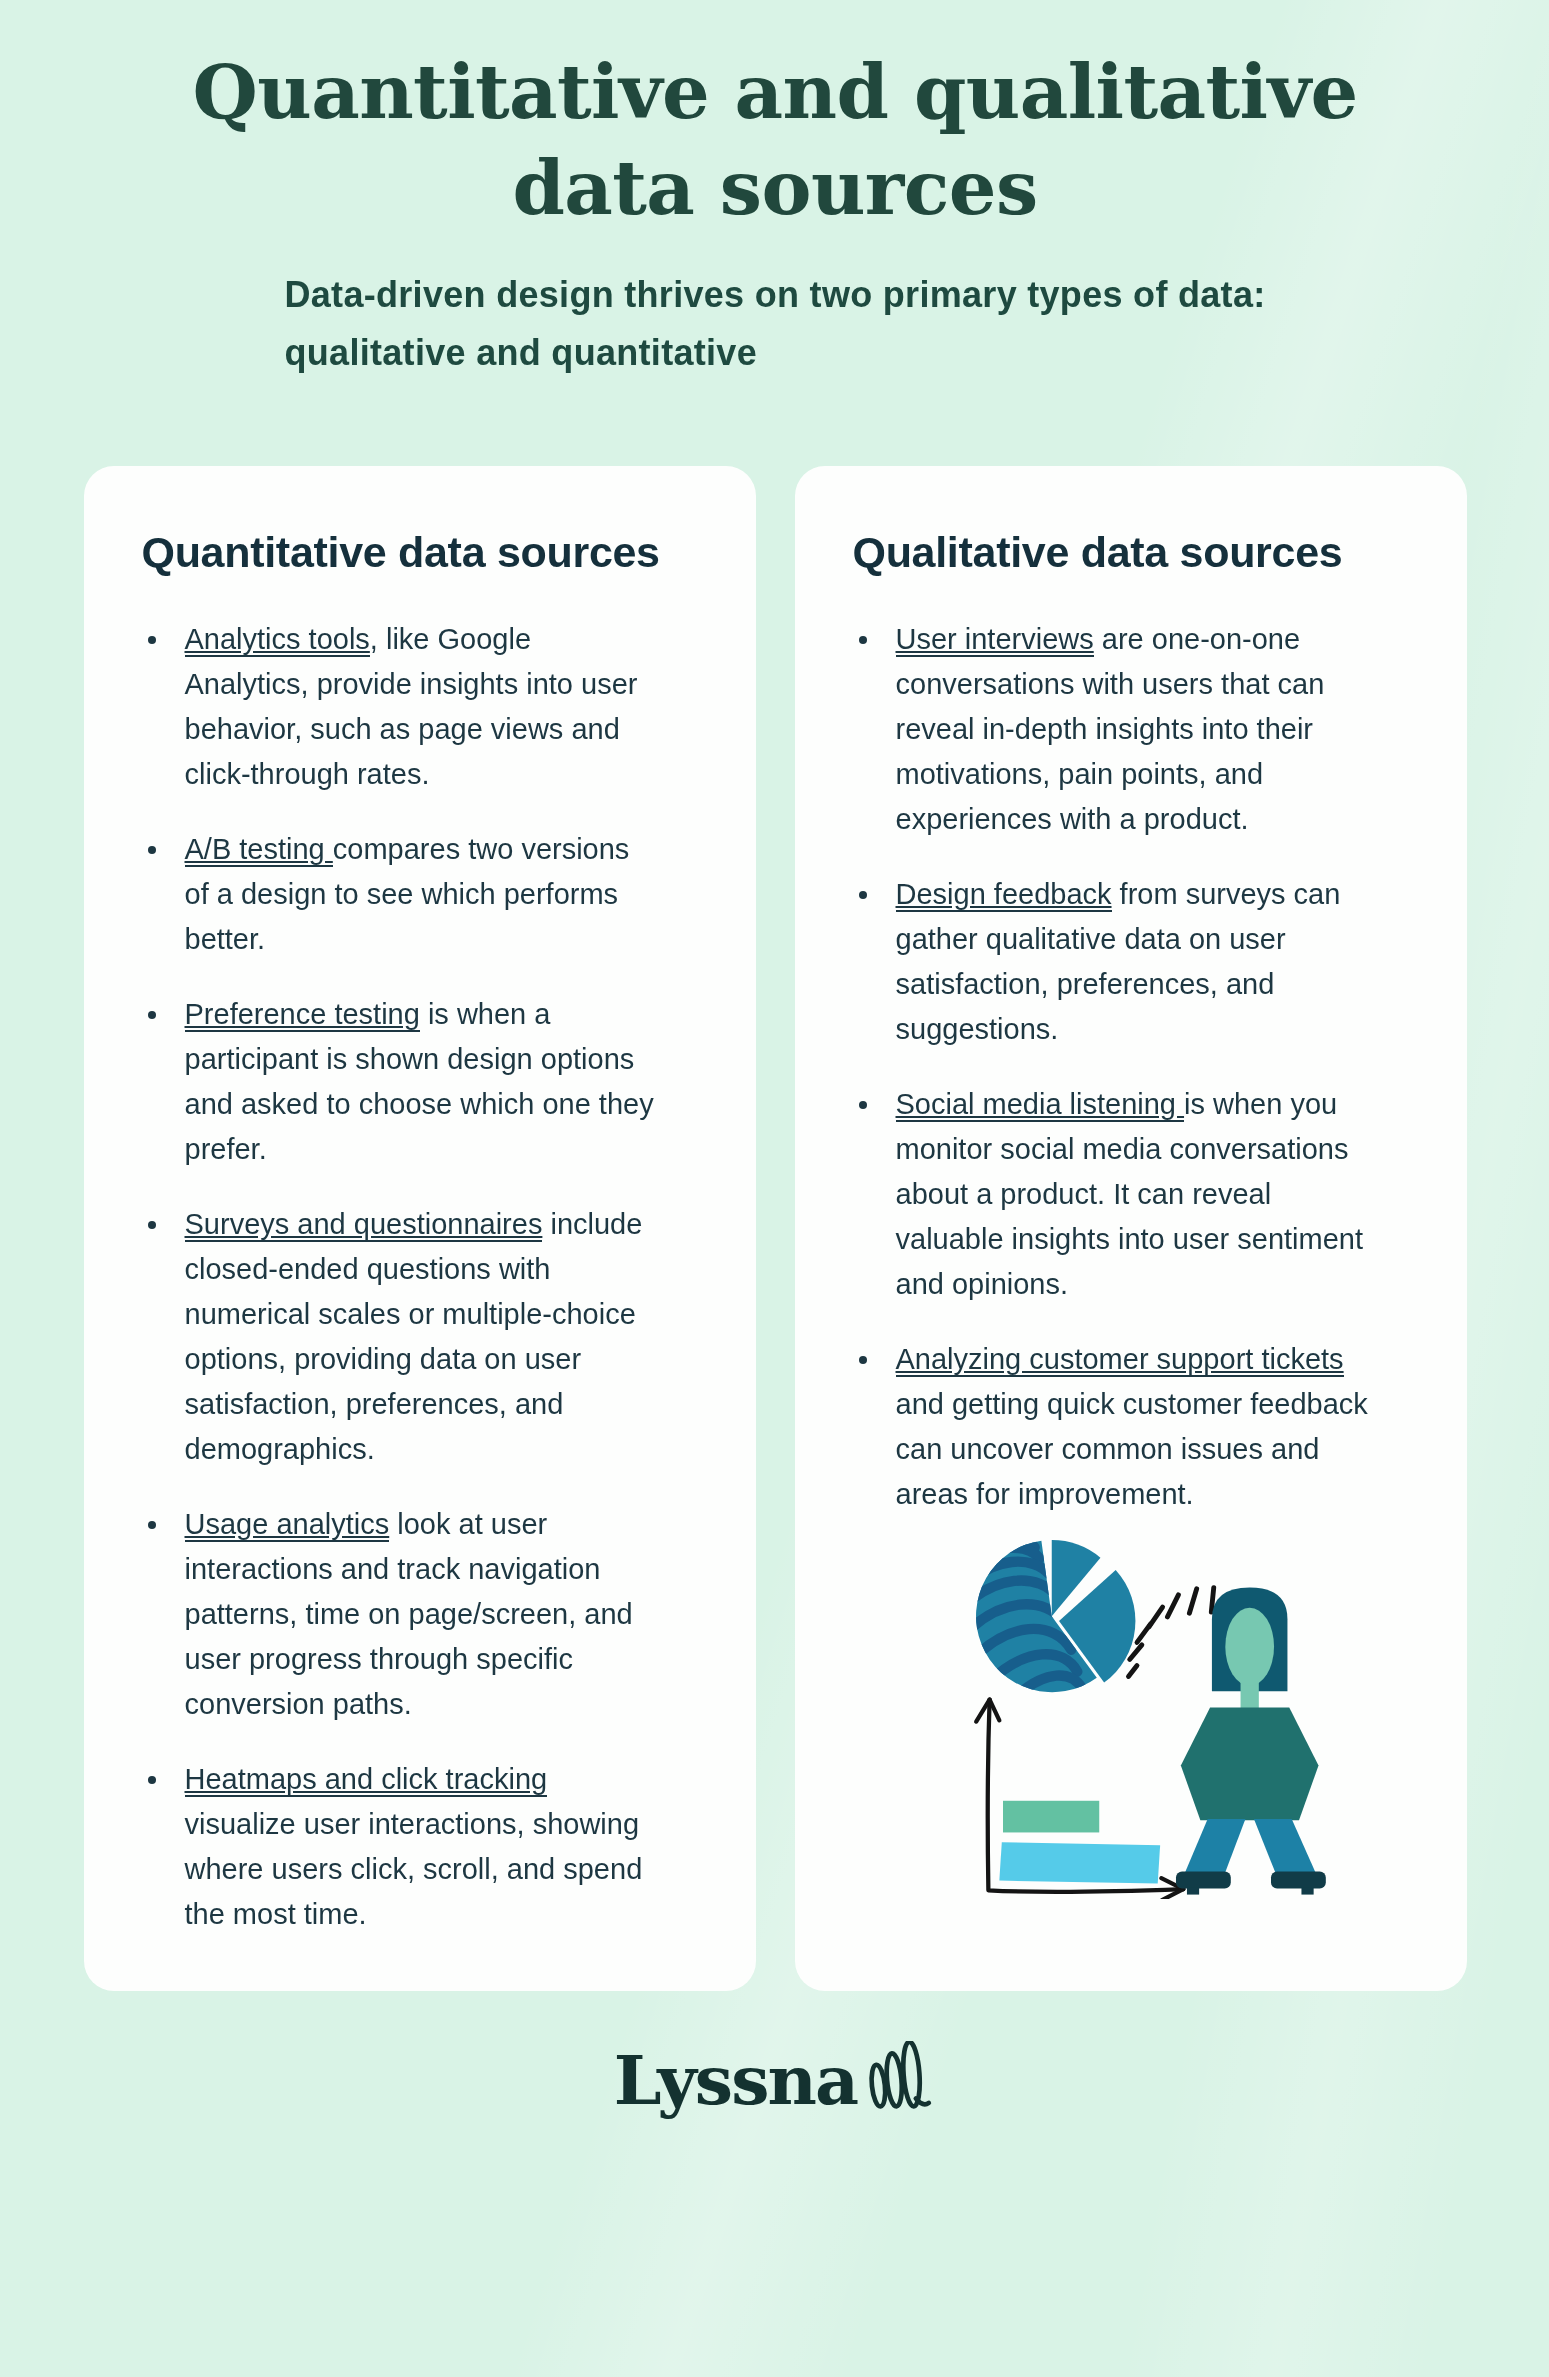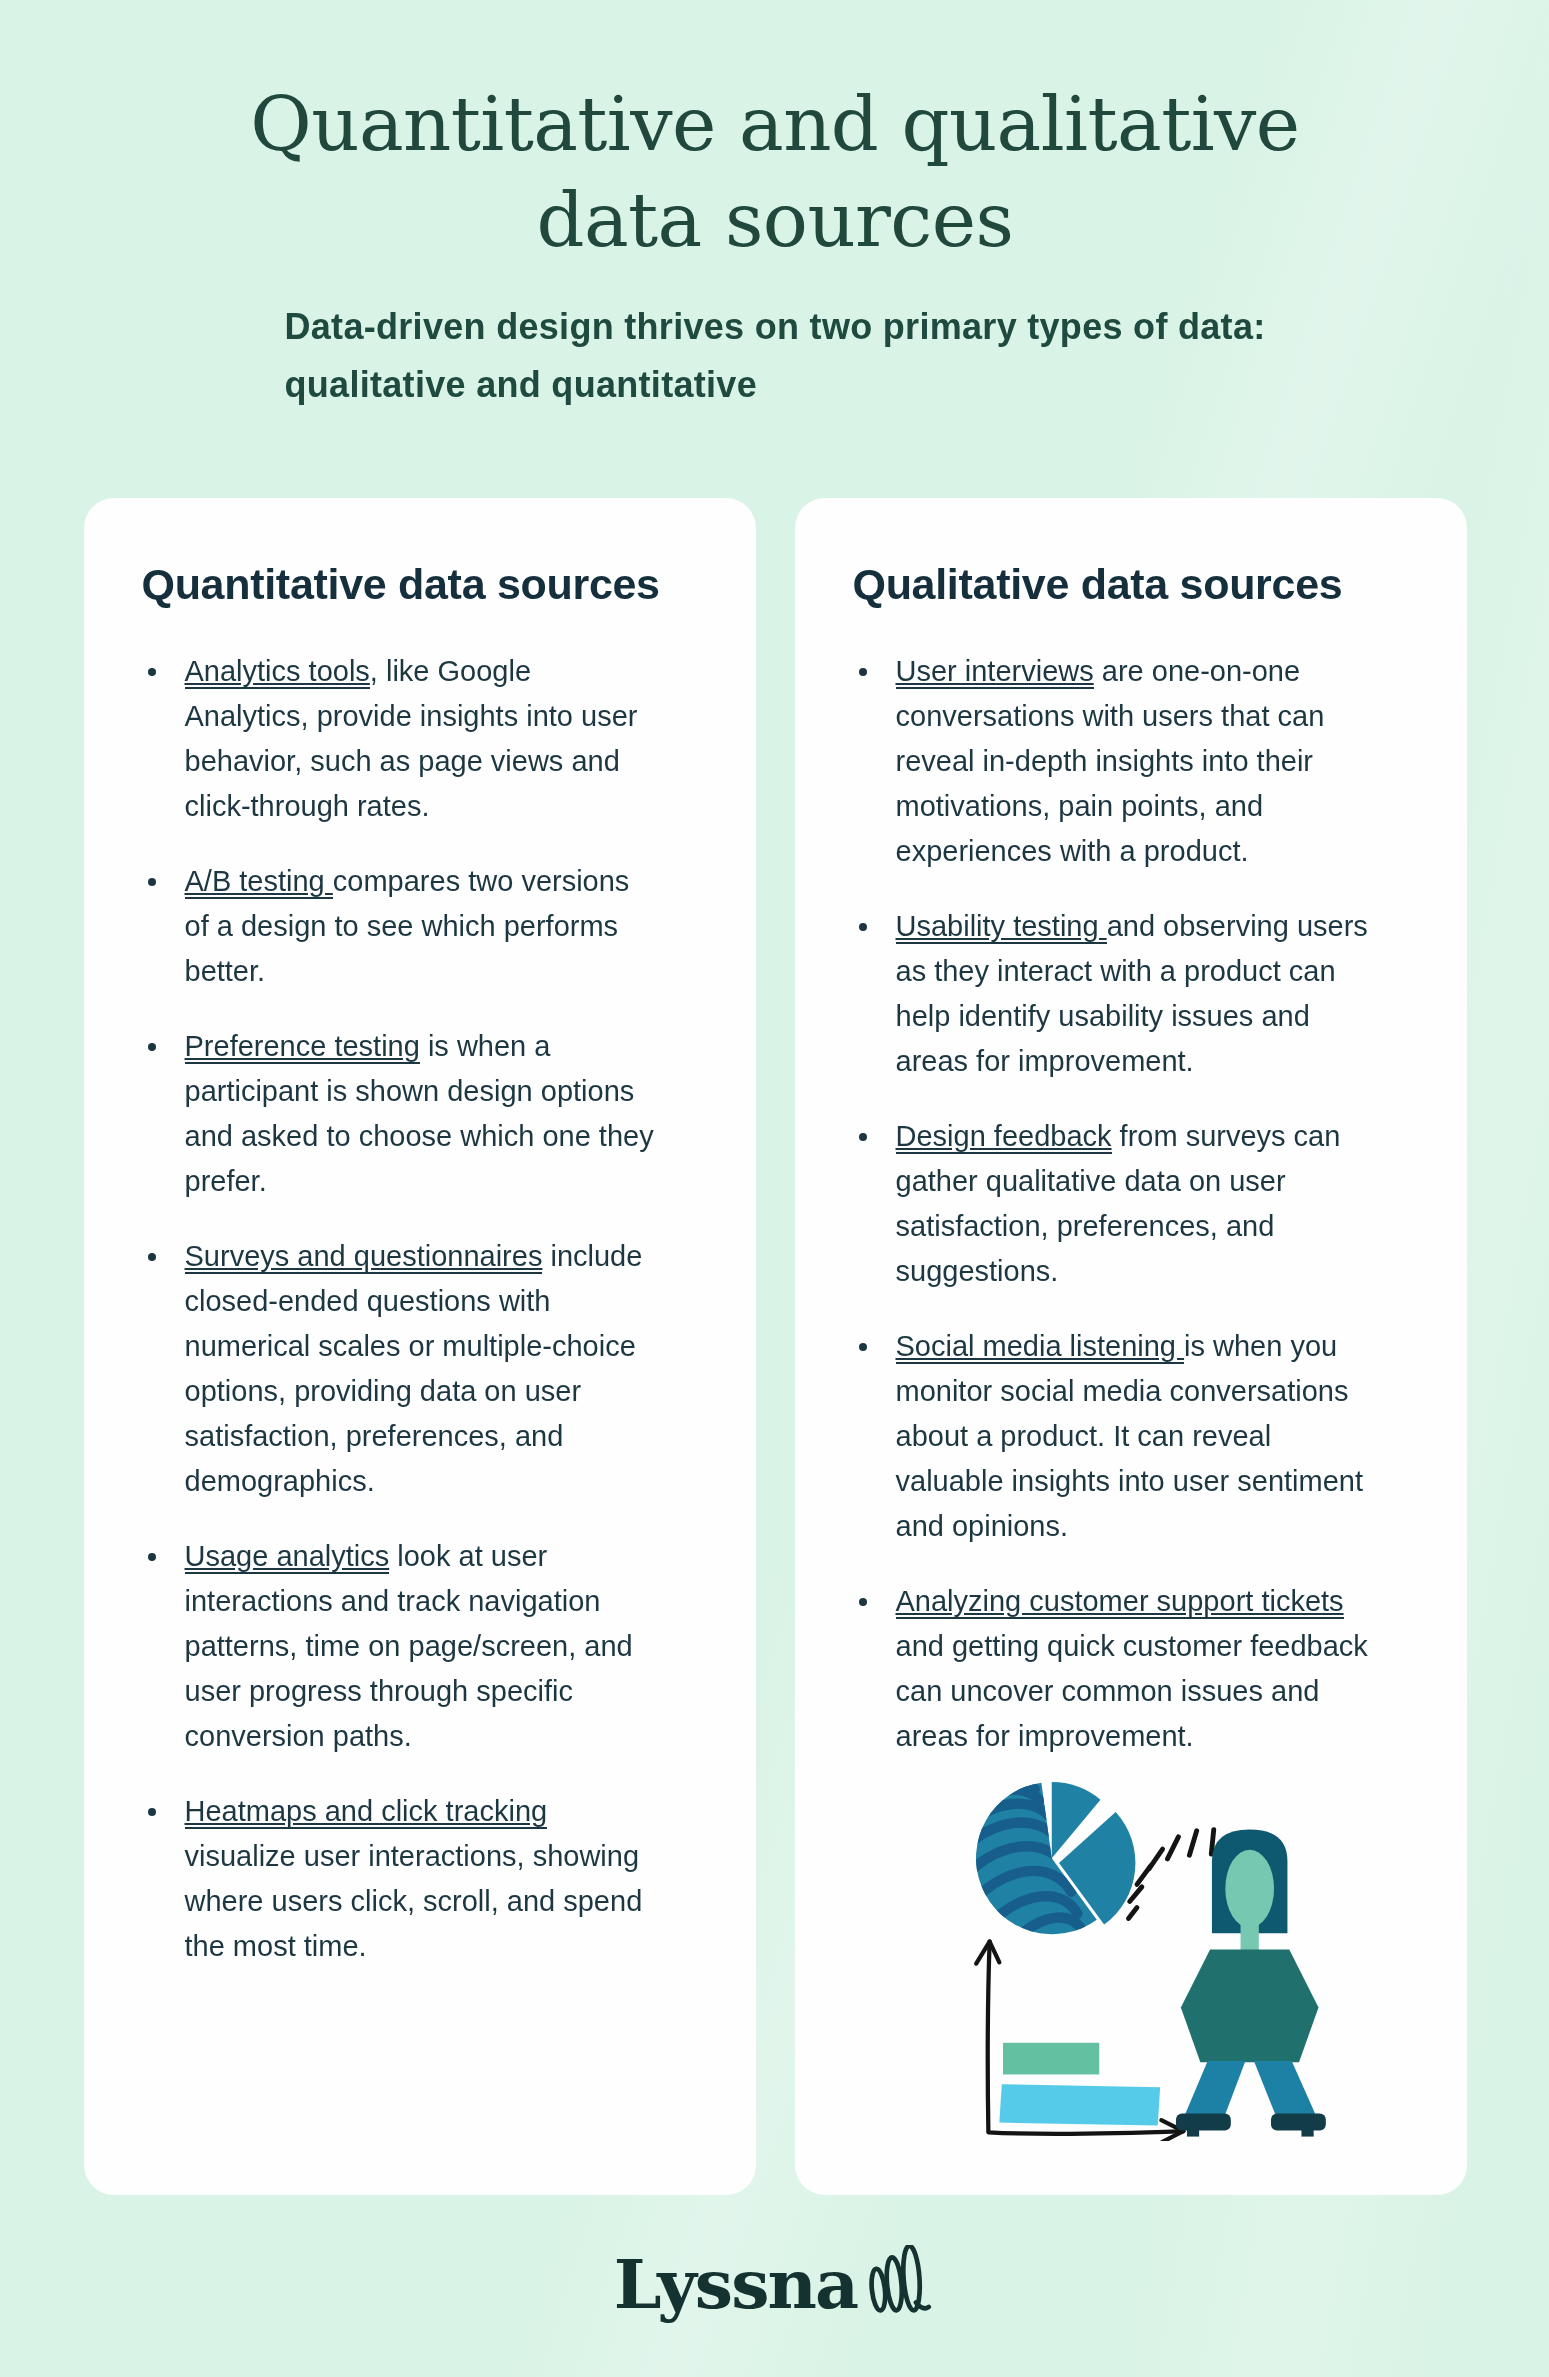--- a/index.html
+++ b/index.html
@@ -26,23 +26,23 @@
   body{
     background:
       linear-gradient(108deg, rgba(255,255,255,0) 55%, rgba(255,255,255,.22) 62%, rgba(255,255,255,0) 70%),
       linear-gradient(100deg, rgba(255,255,255,0) 78%, rgba(255,255,255,.18) 86%, rgba(255,255,255,0) 94%),
       var(--mint-bg);
     font-family:"Liberation Sans", sans-serif;
     overflow:hidden;
   }
   .page{width:1550px;height:2377px;display:flex;flex-direction:column;align-items:center;}
   .title{
-    margin-top:76px;
+    margin-top:44px;
     font-family:"DejaVu Serif", serif;
-    font-weight:400;
+    font-weight:700;
     font-size:75px;
     line-height:1.28;
     color:var(--title-green);
     text-align:center;
     letter-spacing:-0.6px;
   }
   .subtitle{
     margin-top:30px;
     font-size:36px;
     line-height:1.62;
@@ -141,21 +141,20 @@
           <li><span class="dot"></span><span class="lead">Surveys and questionnaires</span><span class="rest"> include closed-ended questions with numerical scales or multiple-choice options, providing data on user satisfaction, preferences, and demographics.</span></li>
           <li><span class="dot"></span><span class="lead">Usage analytics</span><span class="rest"> look at user interactions and track navigation patterns, time on page/screen, and user progress through specific conversion paths.</span></li>
           <li><span class="dot"></span><span class="lead">Heatmaps and click tracking</span><span class="rest"> visualize user interactions, showing where users click, scroll, and spend the most time.</span></li>
         </ul>
     </div>
 
     <div class="card">
       <div class="card-heading">Qualitative data sources</div>
       <ul class="bullets">
           <li><span class="dot"></span><span class="lead">User interviews</span><span class="rest"> are one-on-one conversations with users that can reveal in-depth insights into their motivations, pain points, and experiences with a product.</span></li>
-          <li><span class="dot"></span><span class="lead">Usability testing </span><span class="rest">and observing users as they interact with a product can help identify usability issues and areas for improvement.</span></li>
           <li><span class="dot"></span><span class="lead">Design feedback</span><span class="rest"> from surveys can gather qualitative data on user satisfaction, preferences, and suggestions.</span></li>
           <li><span class="dot"></span><span class="lead">Social media listening </span><span class="rest">is when you monitor social media conversations about a product. It can reveal valuable insights into user sentiment and opinions.</span></li>
           <li><span class="dot"></span><span class="lead">Analyzing customer support tickets</span><span class="rest"> and getting quick customer feedback can uncover common issues and areas for improvement.</span></li>
         </ul>
 
       <svg class="illustration" viewBox="0 0 660 600" xmlns="http://www.w3.org/2000/svg">
 
         <g>
           <defs>
             <clipPath id="bigSliceClip">

